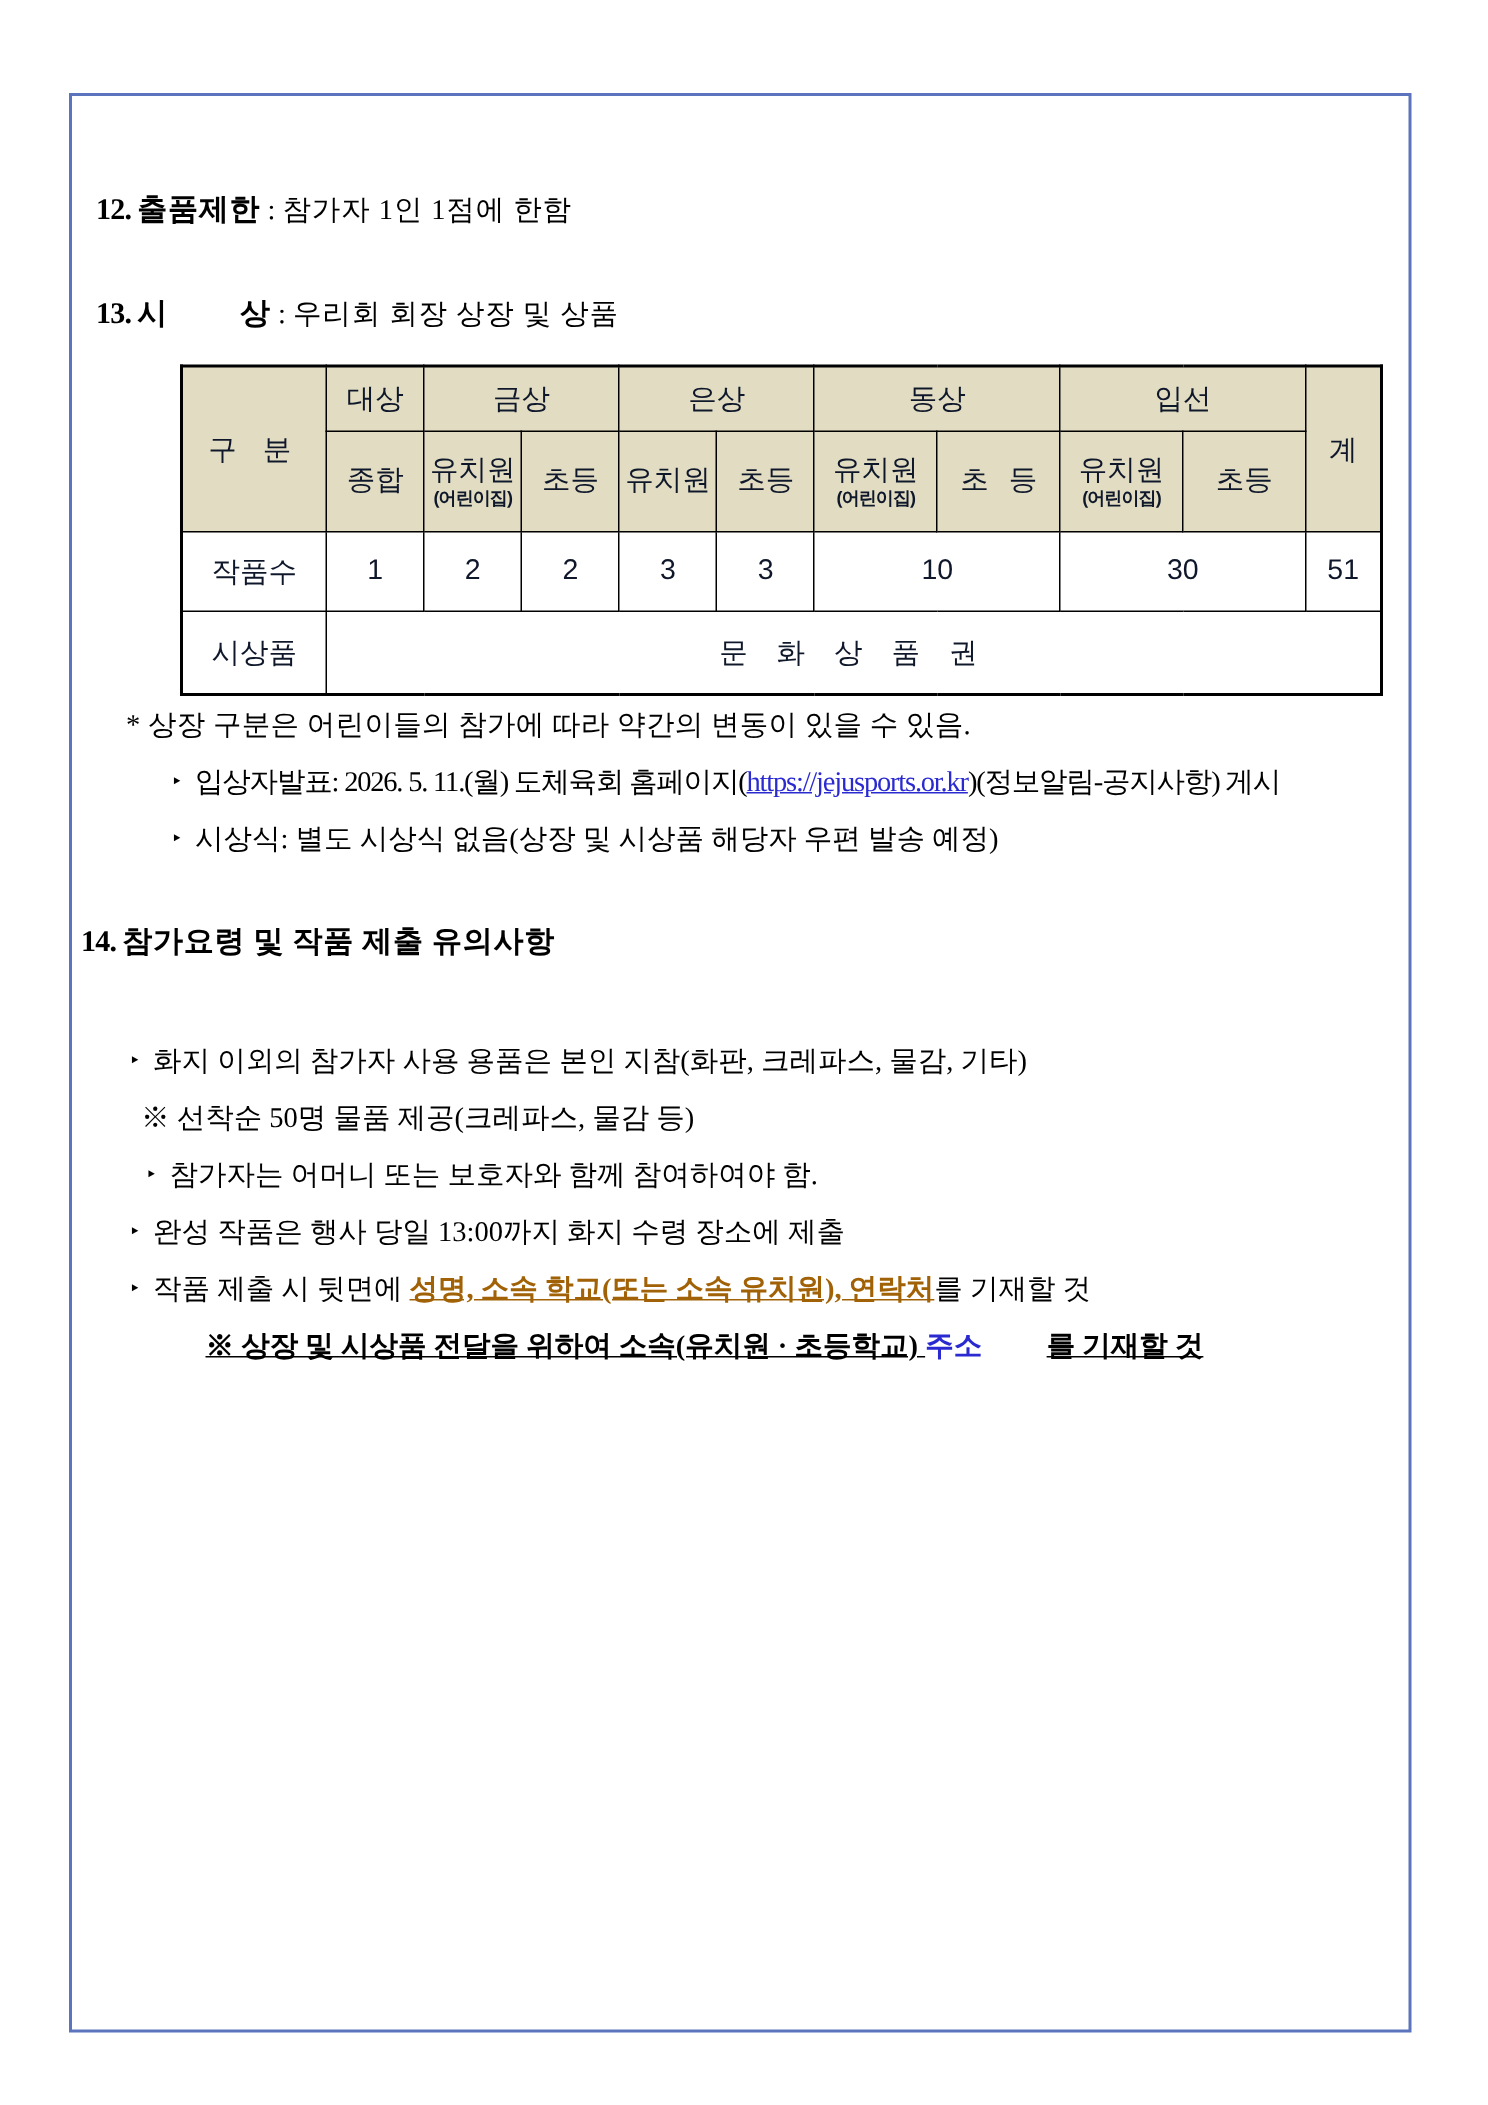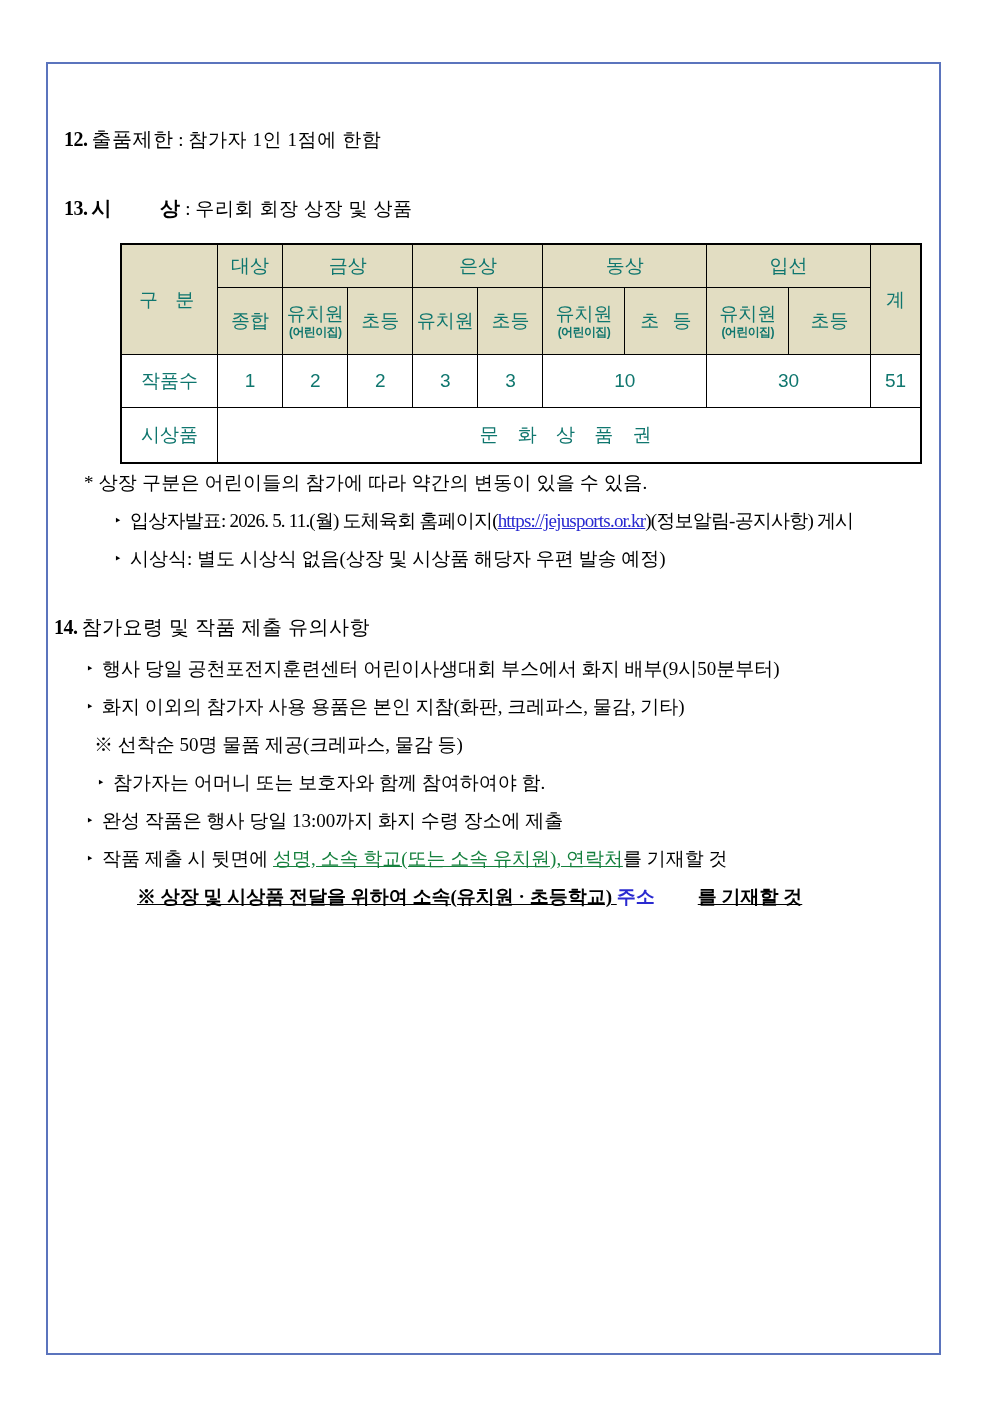--- a/index.html
+++ b/index.html
@@ -42,21 +42,21 @@
   .section {
     position: absolute;
     white-space: nowrap;
   }
   .sec-num {
     font-weight: bold;
     font-size: 20px;
     letter-spacing: -0.5px;
   }
   .sec-title {
-    font-weight: normal;
+    font-weight: bold;
     font-size: 20px;
     letter-spacing: 0.5px;
   }
   .sec-spaced {
     font-weight: bold;
     font-size: 20px;
     letter-spacing: 0.5px;
   }
   .sec-colon {
     font-size: 19px;
@@ -87,21 +87,21 @@
     border: 2px solid #000;
   }
   table.award-table td,
   table.award-table th {
     border: 1px solid #000;
     text-align: center;
     vertical-align: middle;
     font-weight: normal;
     font-family: "Liberation Sans", "DejaVu Sans", sans-serif;
     font-size: 19px;
-    color: #0f766e;
+    color: #0f172a;
     padding: 0;
   }
   table.award-table thead td {
     background: #e2ddc2;
   }
   .th-group { height: 42px; font-size: 20px; }
   .th-sub   { height: 66px; }
   .th-gubun { font-size: 20px; letter-spacing: 6px; padding-left: 6px; }
   .th-gye   { font-size: 20px; }
   .sub-main { display: block; font-size: 19px; line-height: 22px; }
@@ -141,22 +141,22 @@
     width: 16px;
     font-size: 13px;
     vertical-align: 2px;
   }
   .tight { letter-spacing: -0.8px; }
   .link {
     color: #2a2ad0;
     text-decoration: underline;
   }
   .blue-bold-u {
-    color: #15803d;
-    font-weight: normal;
+    color: #a16207;
+    font-weight: bold;
     text-decoration: underline;
   }
   .blue-bold {
     color: #2a2ad0;
     font-weight: bold;
   }
   .black-bold-u {
     font-weight: bold;
     text-decoration: underline;
     margin-left: 43px;
@@ -277,23 +277,20 @@
 
   <div class="bullet" id="note-c">
     <span class="mark">‣</span><span>시상식: 별도 시상식 없음(상장 및 시상품 해당자 우편 발송 예정)</span>
   </div>
 
   <div class="section" id="heading-14">
     <span class="sec-num">14.</span>
     <span class="sec-title">참가요령 및 작품 제출 유의사항</span>
   </div>
 
-  <div class="bullet" id="b14-1">
-    <span class="mark">‣</span><span>행사 당일 공천포전지훈련센터 어린이사생대회 부스에서 화지 배부(9시50분부터)</span>
-  </div>
 
   <div class="bullet" id="b14-2">
     <span class="mark">‣</span><span>화지 이외의 참가자 사용 용품은 본인 지참(화판, 크레파스, 물감, 기타)</span>
   </div>
 
   <div class="bullet sub-note-line" id="b14-3">
     <span>※ 선착순 50명 물품 제공(크레파스, 물감 등)</span>
   </div>
 
   <div class="bullet" id="b14-4">

